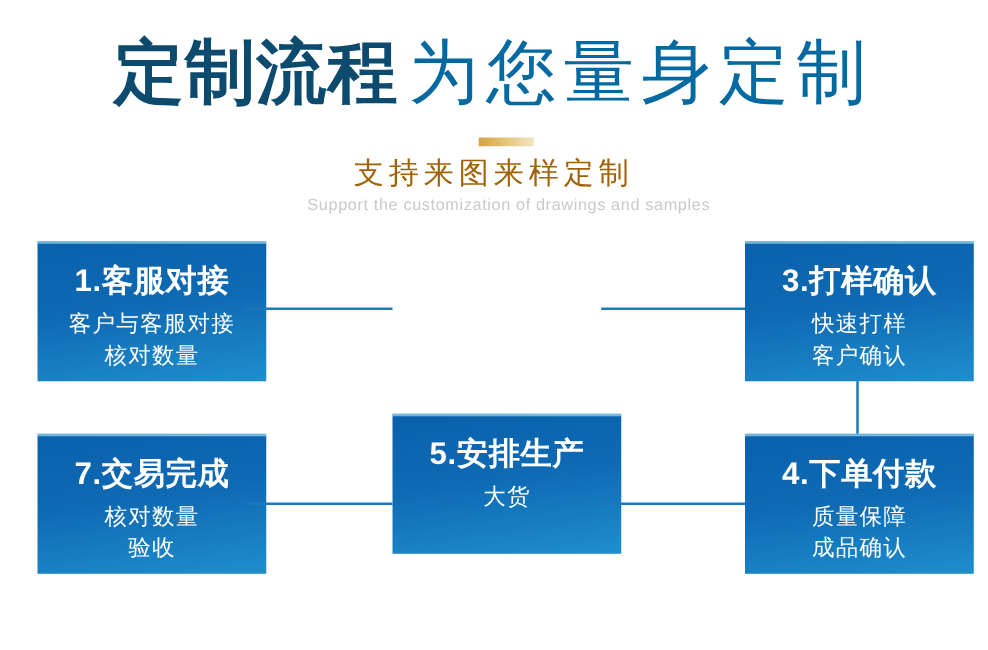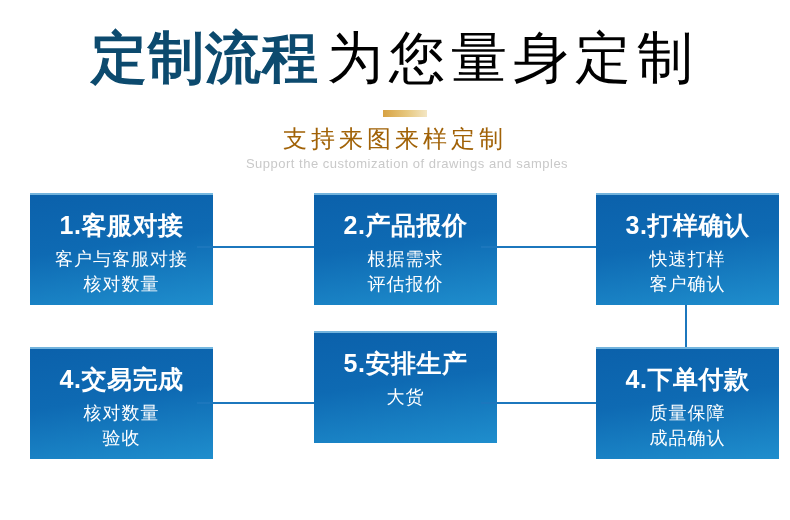--- a/index.html
+++ b/index.html
@@ -26,21 +26,21 @@
     font-size: 56px;
     line-height: 64px;
     white-space: nowrap;
   }
   .title-highlight {
     color: #0c4a6e;
     font-weight: 900;
     letter-spacing: 1px;
   }
   .title-rest {
-    color: #000000;
+    color: #0369a1;
     font-weight: 300;
     letter-spacing: 6px;
     margin-left: 8px;
     text-align: right;
   }
   .gold-divider {
     position: absolute;
     left: 383px;
     top: 110px;
     width: 44px;
@@ -136,38 +136,31 @@
   <div class="subtitle-en">Support the customization of drawings and samples</div>
 
   <div class="flow-box r1c1">
     <div class="step-title">1.客服对接</div>
     <div class="step-lines">
       <div>客户与客服对接</div>
       <div>核对数量</div>
     </div>
   </div>
 
-  <div class="flow-box r1c2">
-    <div class="step-title">2.产品报价</div>
-    <div class="step-lines">
-      <div>根据需求</div>
-      <div>评估报价</div>
-    </div>
-  </div>
 
   <div class="flow-box r1c3">
     <div class="step-title">3.打样确认</div>
     <div class="step-lines">
       <div>快速打样</div>
       <div>客户确认</div>
     </div>
   </div>
 
   <div class="flow-box r2c1">
-    <div class="step-title">4.交易完成</div>
+    <div class="step-title">7.交易完成</div>
     <div class="step-lines">
       <div>核对数量</div>
       <div>验收</div>
     </div>
   </div>
 
   <div class="flow-box r2c2">
     <div class="step-title">5.安排生产</div>
     <div class="step-lines">
       <div>大货</div>

